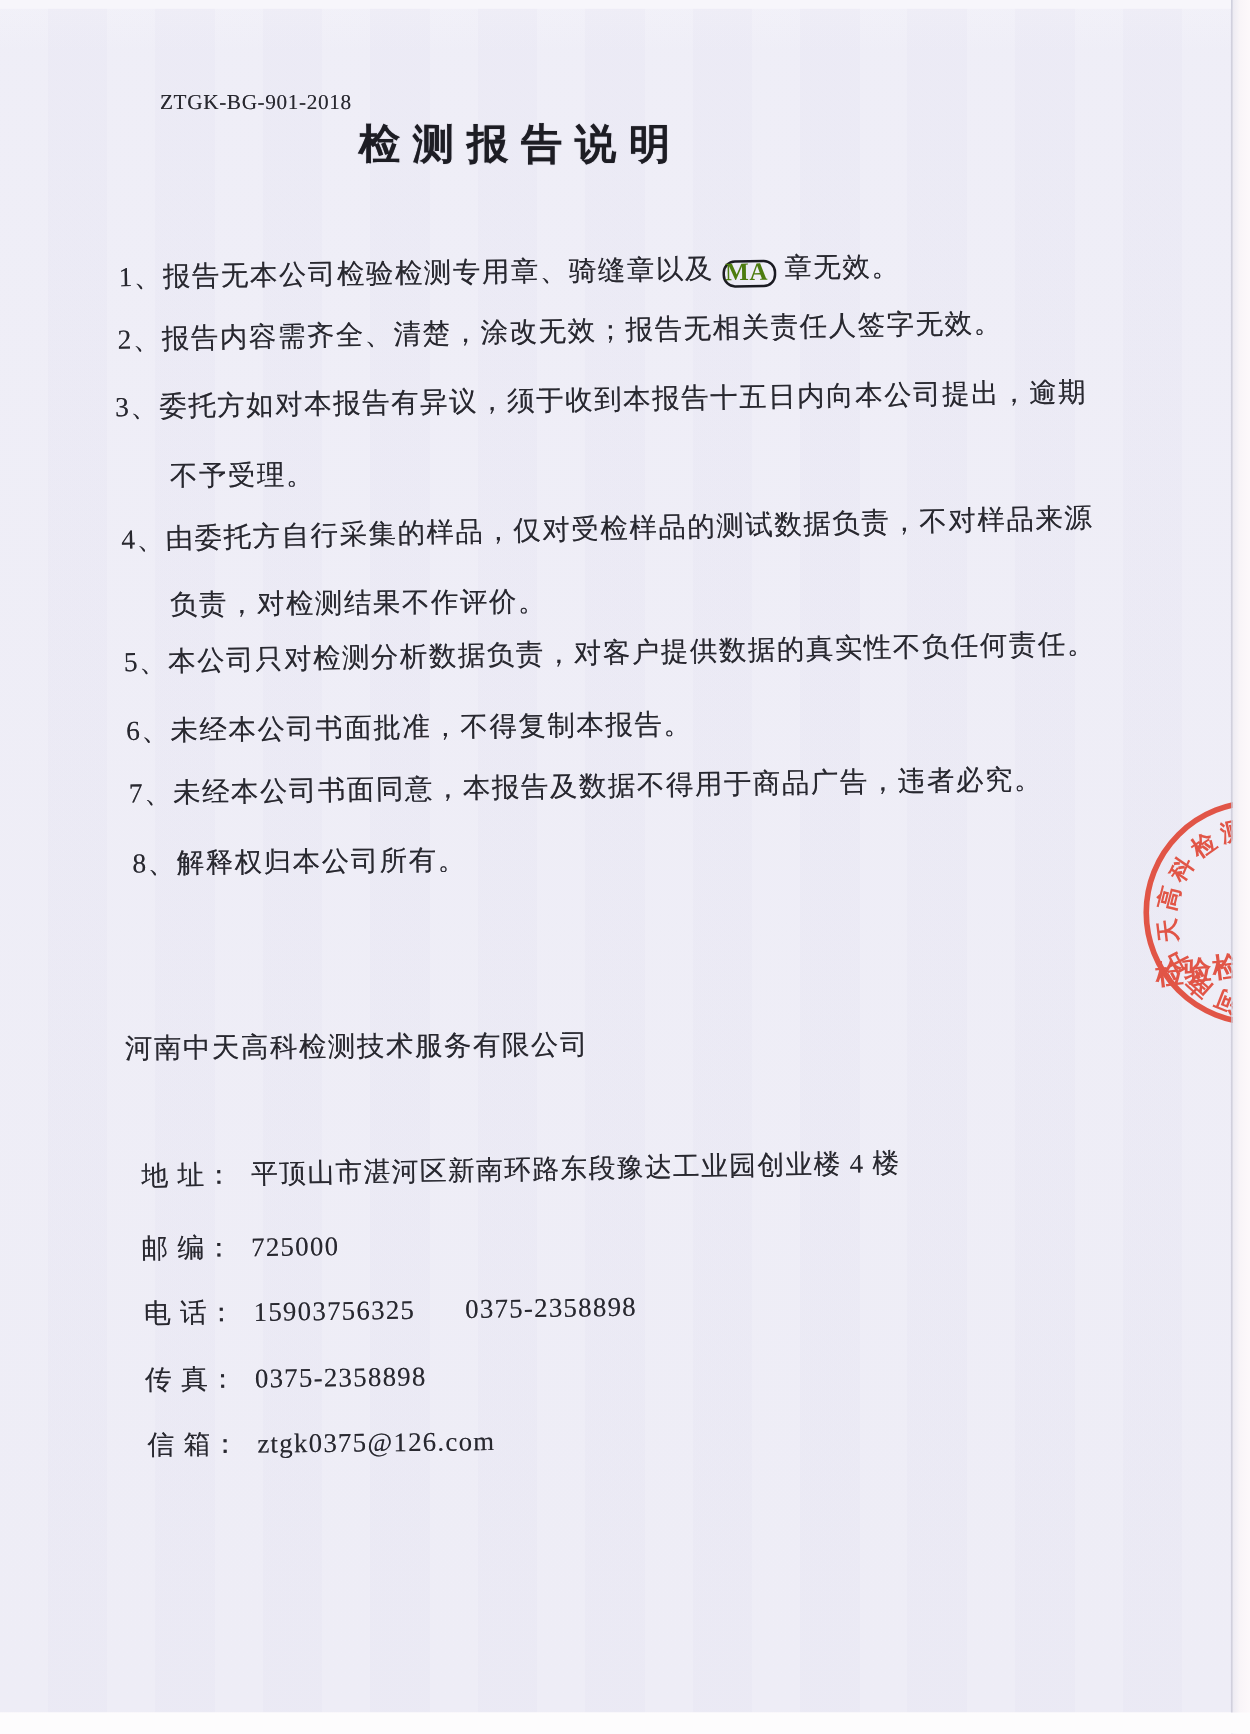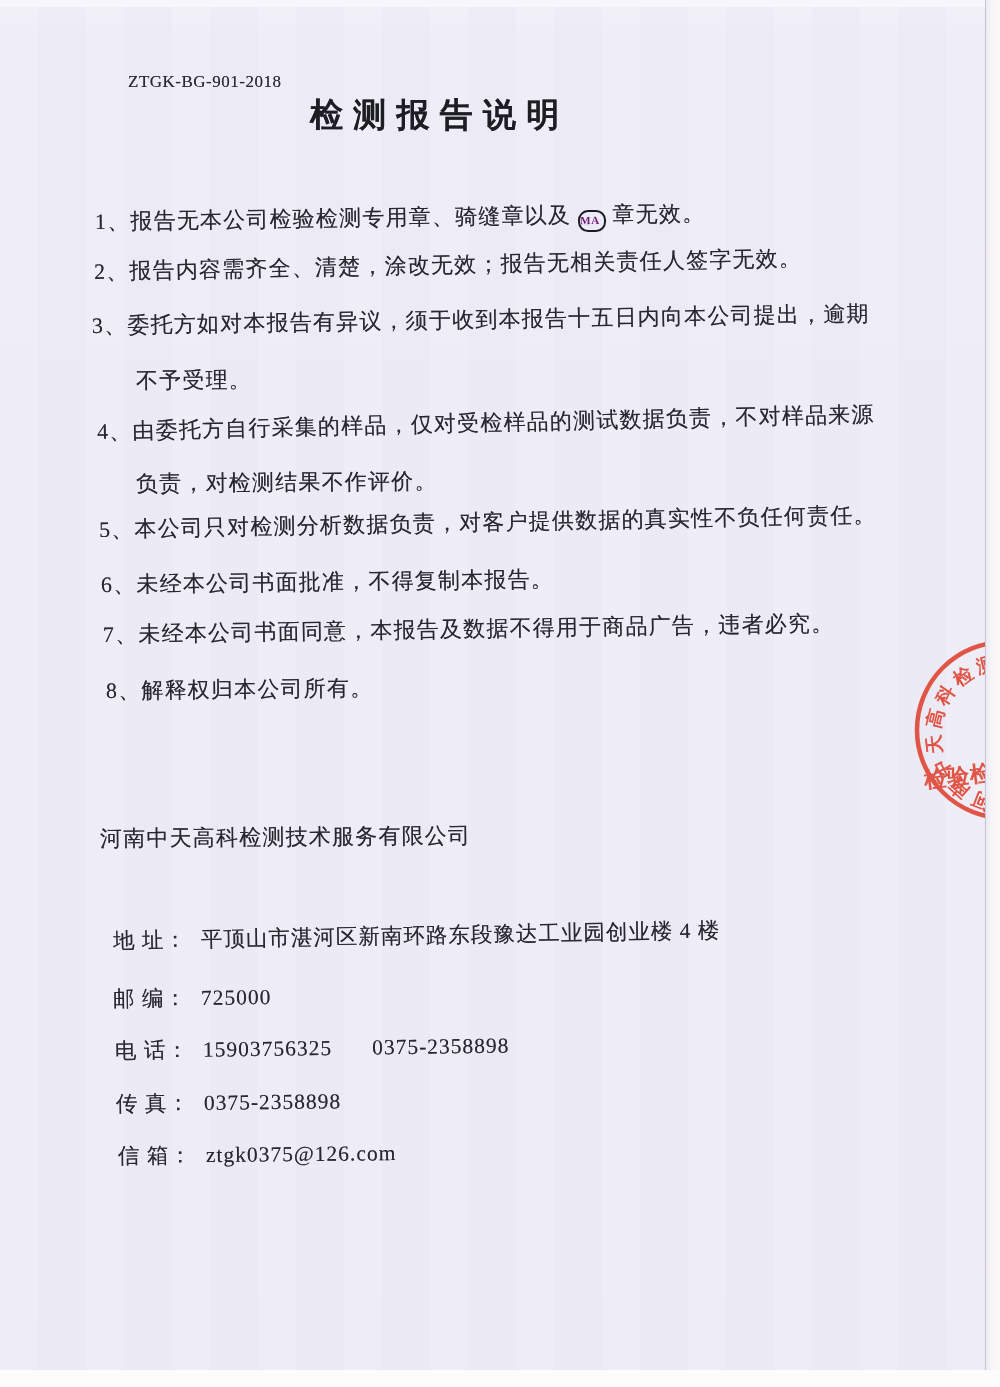--- a/index.html
+++ b/index.html
@@ -31,31 +31,30 @@
   }
   .txt{
     position:absolute;white-space:nowrap;color:#28282f;
     text-shadow:0 0 0.5px rgba(40,40,52,0.55);
     z-index:3;
   }
   .doc-code{font-size:17px;letter-spacing:0.5px;}
   .doc-title{
     font-size:33px;font-weight:700;letter-spacing:1px;color:#1d1d24;
     text-shadow:0 0 0.6px rgba(25,25,35,0.7);
-    margin-left:23px;
   }
   .note-line,.body-line{font-size:22px;letter-spacing:1.2px;transform-origin:left center;}
   .contact-row{font-size:21.5px;letter-spacing:1px;transform-origin:left center;}
   .contact-row .lbl{margin-right:14px;}
   .contact-row .val2{margin-left:40px;}
   .cma-mark{
     display:inline-block;vertical-align:-2px;margin:0 7px;
     border:2.5px solid #1b1b22;border-radius:10px;
     padding:0 4px 1px 0;line-height:17px;
-    font-size:11px;font-weight:700;letter-spacing:0.5px;color:#701a75;
+    font-size:20px;font-weight:700;letter-spacing:0.5px;color:#4d7c0f;
     font-family:"Liberation Serif","DejaVu Serif",serif;
     text-shadow:none;
   }
   .stamp-svg{position:absolute;left:899px;top:628px;z-index:2;opacity:0.88;}
 </style>
 </head>
 <body>
 
 <div class="page"></div>
 

